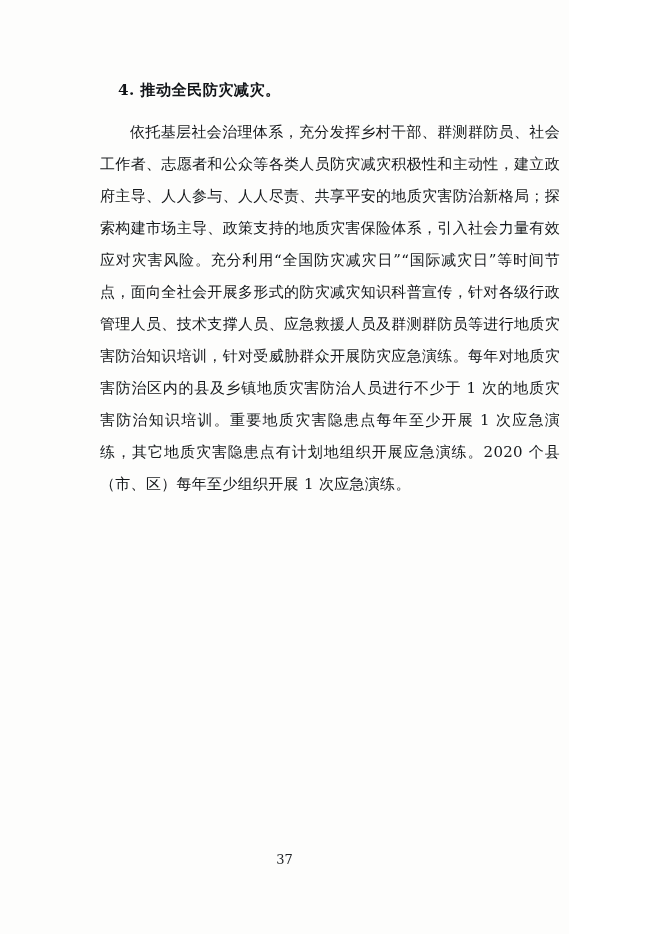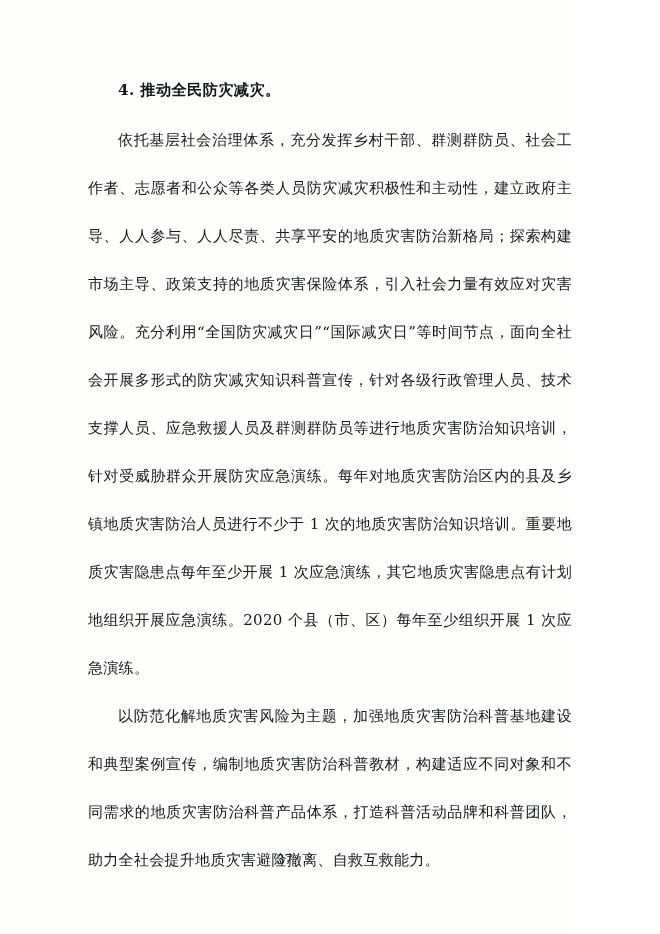--- a/index.html
+++ b/index.html
@@ -31,23 +31,23 @@
   .heading {
     font-weight: bold;
     font-size: 15.2px;
     line-height: 1.6;
     letter-spacing: 0.4px;
     text-indent: 30px;
     margin: 0 0 14px 0;
     color: #111418;
   }
   p.body-par {
-    margin: 0;
+    margin: 12px;
     font-size: 15px;
-    line-height: 48px;
+    line-height: 32px;
     text-align: justify;
     text-justify: inter-ideograph;
     text-indent: 30px;
     letter-spacing: 0.3px;
     color: #15181b;
   }
   p.body-par + p.body-par {
     margin-top: 0;
   }
   .page-number {
@@ -61,16 +61,15 @@
     font-family: "DejaVu Serif", "Liberation Serif", serif;
   }
 </style>
 </head>
 <body>
 
 <div class="page">
   <div class="content">
     <h3 class="heading">4. 推动全民防灾减灾。</h3>
     <p class="body-par">依托基层社会治理体系，充分发挥乡村干部、群测群防员、社会工作者、志愿者和公众等各类人员防灾减灾积极性和主动性，建立政府主导、人人参与、人人尽责、共享平安的地质灾害防治新格局；探索构建市场主导、政策支持的地质灾害保险体系，引入社会力量有效应对灾害风险。充分利用“全国防灾减灾日”“国际减灾日”等时间节点，面向全社会开展多形式的防灾减灾知识科普宣传，针对各级行政管理人员、技术支撑人员、应急救援人员及群测群防员等进行地质灾害防治知识培训，针对受威胁群众开展防灾应急演练。每年对地质灾害防治区内的县及乡镇地质灾害防治人员进行不少于 1 次的地质灾害防治知识培训。重要地质灾害隐患点每年至少开展 1 次应急演练，其它地质灾害隐患点有计划地组织开展应急演练。2020 个县（市、区）每年至少组织开展 1 次应急演练。</p>
-    <p class="body-par">以防范化解地质灾害风险为主题，加强地质灾害防治科普基地建设和典型案例宣传，编制地质灾害防治科普教材，构建适应不同对象和不同需求的地质灾害防治科普产品体系，打造科普活动品牌和科普团队，助力全社会提升地质灾害避险撤离、自救互救能力。</p>
   </div>
   <div class="page-number">37</div>
 </div>
 
 </body></html>

